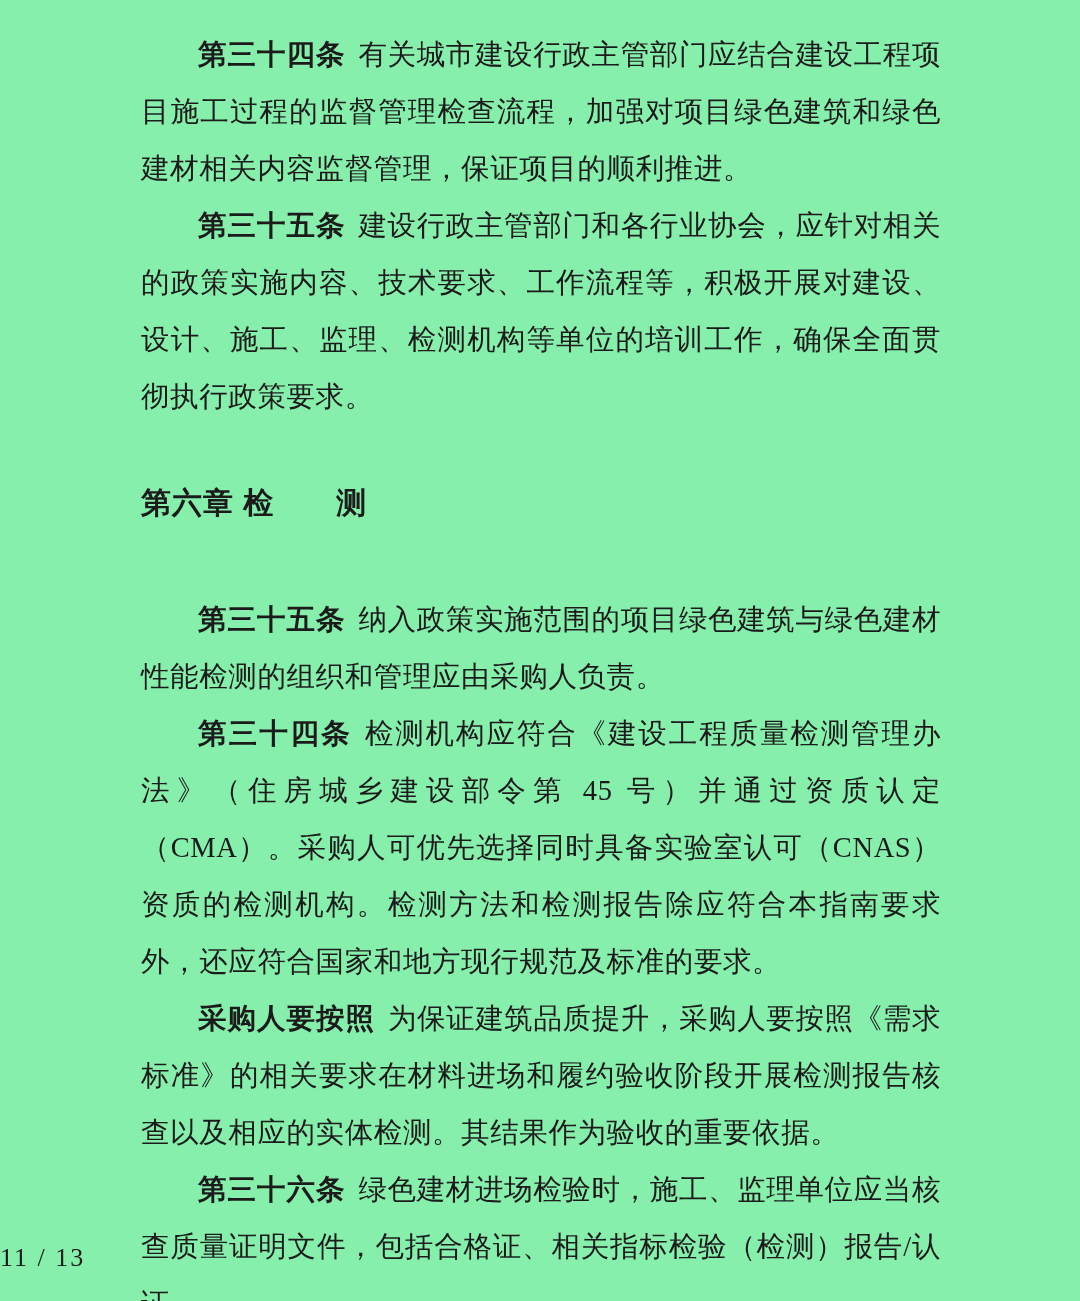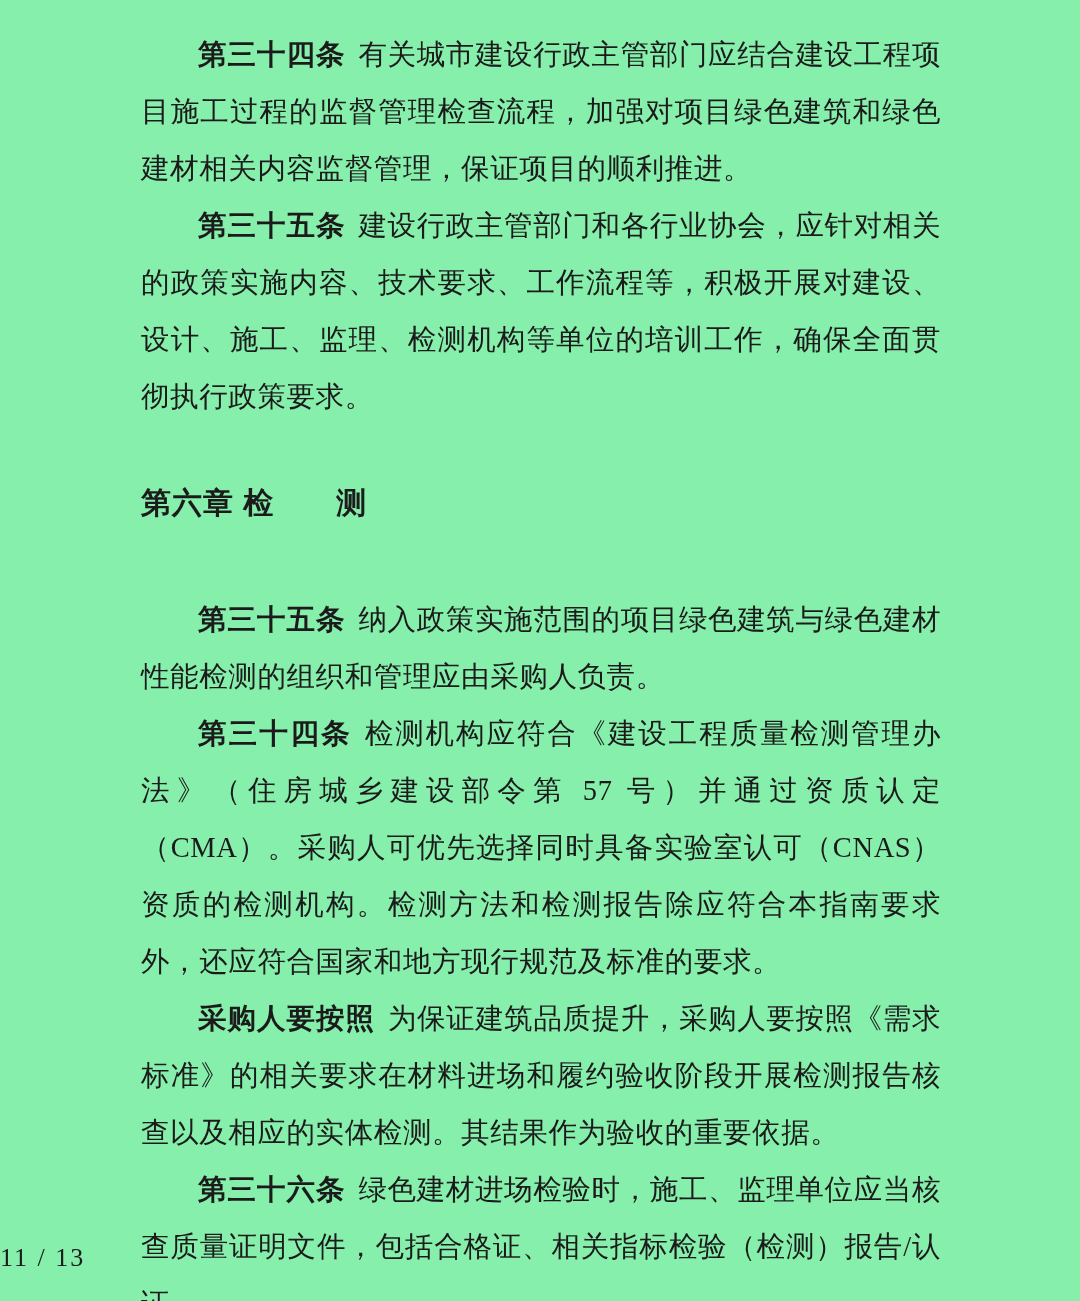--- a/index.html
+++ b/index.html
@@ -66,21 +66,21 @@
   <div class="content">
 
     <p class="para"><span class="article-lead">第三十四条</span><span>有关城市建设行政主管部门应结合建设工程项目施工过程的监督管理检查流程，加强对项目绿色建筑和绿色建材相关内容监督管理，保证项目的顺利推进。</span></p>
 
     <p class="para"><span class="article-lead">第三十五条</span><span>建设行政主管部门和各行业协会，应针对相关的政策实施内容、技术要求、工作流程等，积极开展对建设、设计、施工、监理、检测机构等单位的培训工作，确保全面贯彻执行政策要求。</span></p>
 
     <div class="chapter-heading">第六章 检　　测</div>
 
     <p class="para"><span class="article-lead">第三十五条</span><span>纳入政策实施范围的项目绿色建筑与绿色建材性能检测的组织和管理应由采购人负责。</span></p>
 
-    <p class="para"><span class="article-lead">第三十四条</span><span>检测机构应符合《建设工程质量检测管理办法》（住房城乡建设部令第 57 号）并通过资质认定（CMA）。采购人可优先选择同时具备实验室认可（CNAS）资质的检测机构。检测方法和检测报告除应符合本指南要求外，还应符合国家和地方现行规范及标准的要求。</span></p>
+    <p class="para"><span class="article-lead">第三十四条</span><span>检测机构应符合《建设工程质量检测管理办法》（住房城乡建设部令第 45 号）并通过资质认定（CMA）。采购人可优先选择同时具备实验室认可（CNAS）资质的检测机构。检测方法和检测报告除应符合本指南要求外，还应符合国家和地方现行规范及标准的要求。</span></p>
 
     <p class="para"><span class="article-lead">采购人要按照</span><span>为保证建筑品质提升，采购人要按照《需求标准》的相关要求在材料进场和履约验收阶段开展检测报告核查以及相应的实体检测。其结果作为验收的重要依据。</span></p>
 
     <p class="para"><span class="article-lead">第三十六条</span><span>绿色建材进场检验时，施工、监理单位应当核查质量证明文件，包括合格证、相关指标检验（检测）报告/认证</span></p>
 
   </div>
 
   <div class="footer">11 / 13</div>
 </div>
 

